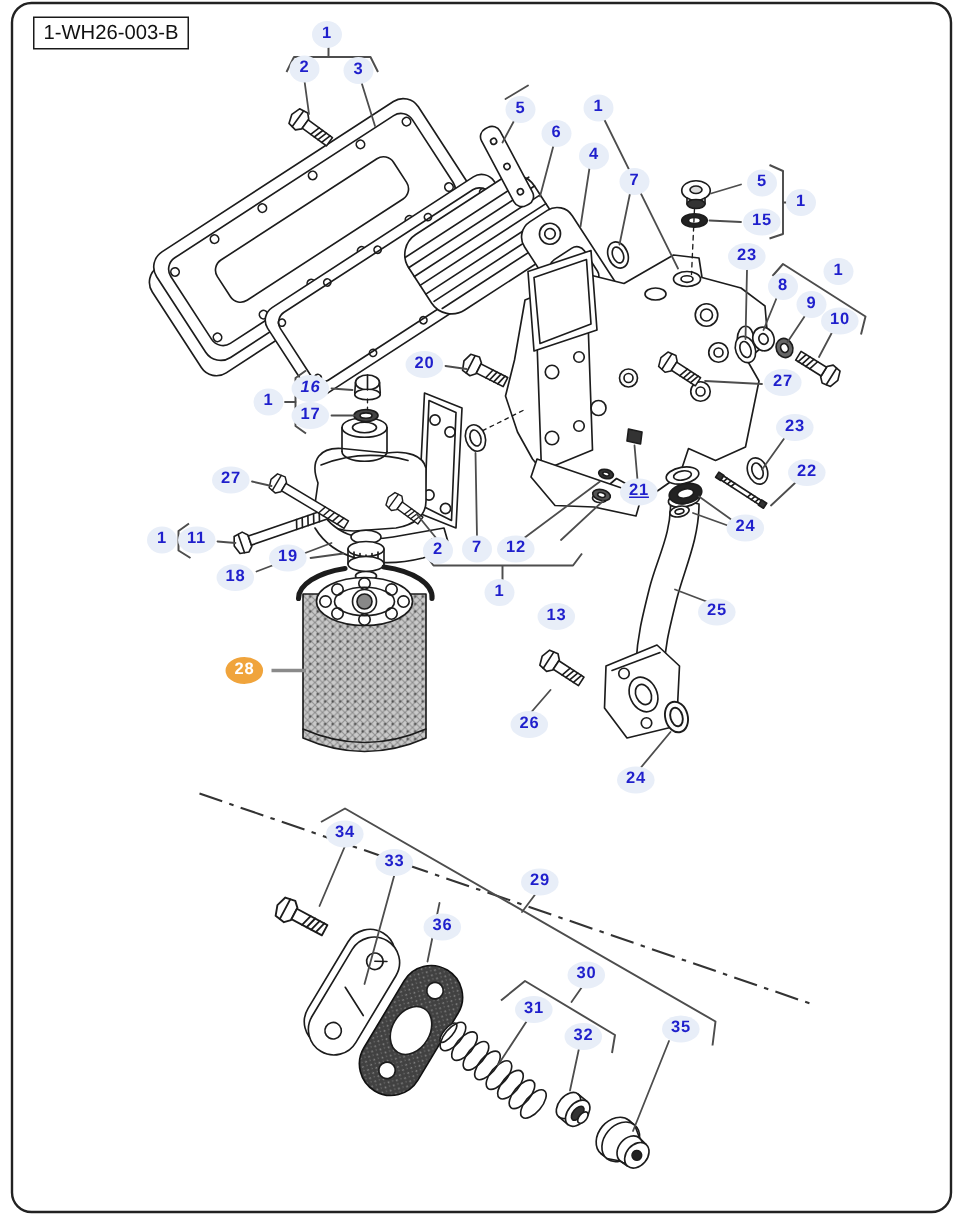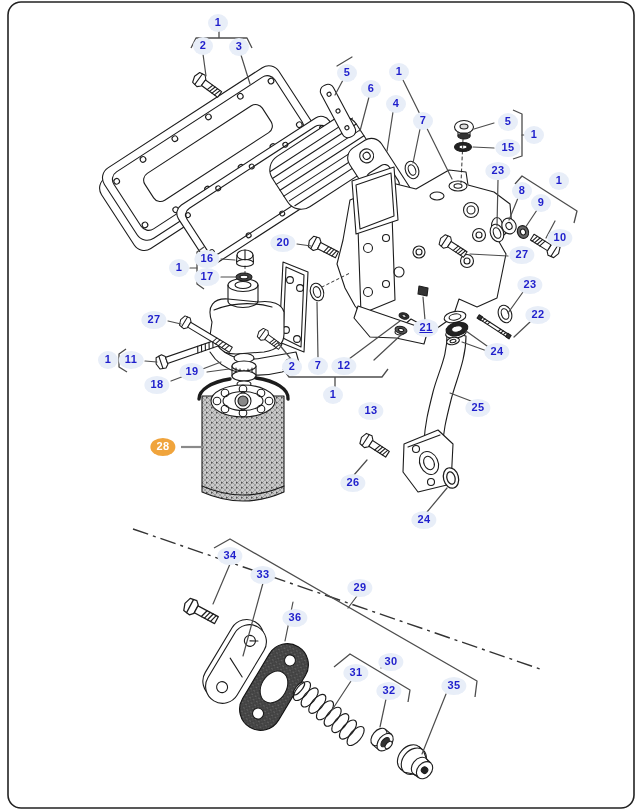--- a/index.html
+++ b/index.html
@@ -342,40 +342,43 @@
            M349,359 L400,321 M374,360 L402,334
            M207,372 L229,369 M171,381 L221,362
            M471,401 L450,393 M354,475 L367,460 M427,512 L447,488
            M357,596 L348,608 M230,564 L213,604 M263,583 L243,656 M293,602 L285,641
            M388,658 L381,668 M351,681 L332,710 M386,699 L380,727 M446,694 L422,754
            M528,135 L522,135" stroke="#4d4d4d" stroke-width="1.2" fill="none" stroke-linecap="round"></path>
 
   <path d="M181,447 L204,447" stroke="#8a8a8a" stroke-width="2.2" fill="none"></path>
 </svg>
 
+<div class="title-box">
+  <span>1-WH26-003-B</span>
+</div>
 
 <div id="callouts">
       <div class="callout" style="left: 218px; top: 23px;">1</div>
       <div class="callout" style="left: 203px; top: 46px;">2</div>
       <div class="callout" style="left: 239px; top: 47px;">3</div>
       <div class="callout" style="left: 347px; top: 73px;">5</div>
       <div class="callout" style="left: 399px; top: 72px;">1</div>
       <div class="callout" style="left: 371px; top: 89px;">6</div>
       <div class="callout" style="left: 396px; top: 104px;">4</div>
       <div class="callout" style="left: 423px; top: 121px;">7</div>
       <div class="callout" style="left: 508px; top: 122px;">5</div>
       <div class="callout" style="left: 534px; top: 135px;">1</div>
       <div class="callout" style="left: 508px; top: 148px;">15</div>
       <div class="callout" style="left: 498px; top: 171px;">23</div>
       <div class="callout" style="left: 559px; top: 181px;">1</div>
       <div class="callout" style="left: 522px; top: 191px;">8</div>
       <div class="callout" style="left: 541px; top: 203px;">9</div>
-      <div class="callout" style="left: 560px; top: 214px; margin-top: 24px;">10</div>
+      <div class="callout" style="left: 560px; top: 214px;">10</div>
       <div class="callout" style="left: 283px; top: 243px;">20</div>
-      <div class="callout" style="left: 207px; top: 259px;">16</div>
+      <div class="callout" style="left: 207px; top: 259px; font-style: italic;">16</div>
       <div class="callout" style="left: 179px; top: 268px;">1</div>
       <div class="callout" style="left: 207px; top: 277px;">17</div>
       <div class="callout" style="left: 522px; top: 255px;">27</div>
       <div class="callout" style="left: 530px; top: 285px;">23</div>
       <div class="callout" style="left: 154px; top: 320px;">27</div>
       <div class="callout" style="left: 538px; top: 315px;">22</div>
       <div class="callout" style="left: 426px; top: 328px; text-decoration: underline;">21</div>
       <div class="callout" style="left: 497px; top: 352px;">24</div>
       <div class="callout" style="left: 108px; top: 360px;">1</div>
       <div class="callout" style="left: 131px; top: 360px;">11</div>
@@ -387,19 +390,19 @@
       <div class="callout" style="left: 157px; top: 385px;">18</div>
       <div class="callout" style="left: 333px; top: 395px;">1</div>
       <div class="callout" style="left: 478px; top: 408px;">25</div>
       <div class="callout hl" style="left: 163px; top: 447px;">28</div>
       <div class="callout" style="left: 353px; top: 483px; text-align: right;">26</div>
       <div class="callout" style="left: 424px; top: 520px;">24</div>
       <div class="callout" style="left: 230px; top: 556px;">34</div>
       <div class="callout" style="left: 263px; top: 575px;">33</div>
       <div class="callout" style="left: 360px; top: 588px;">29</div>
       <div class="callout" style="left: 295px; top: 594px; margin-top: 24px;">36</div>
-      <div class="callout" style="left: 391px; top: 650px; margin-top: 12px;">30</div>
+      <div class="callout" style="left: 391px; top: 650px;">30</div>
       <div class="callout" style="left: 356px; top: 673px;">31</div>
       <div class="callout" style="left: 454px; top: 686px;">35</div>
       <div class="callout" style="left: 389px; top: 691px;">32</div>
     </div>
 
 </div>
 
 </body></html>

